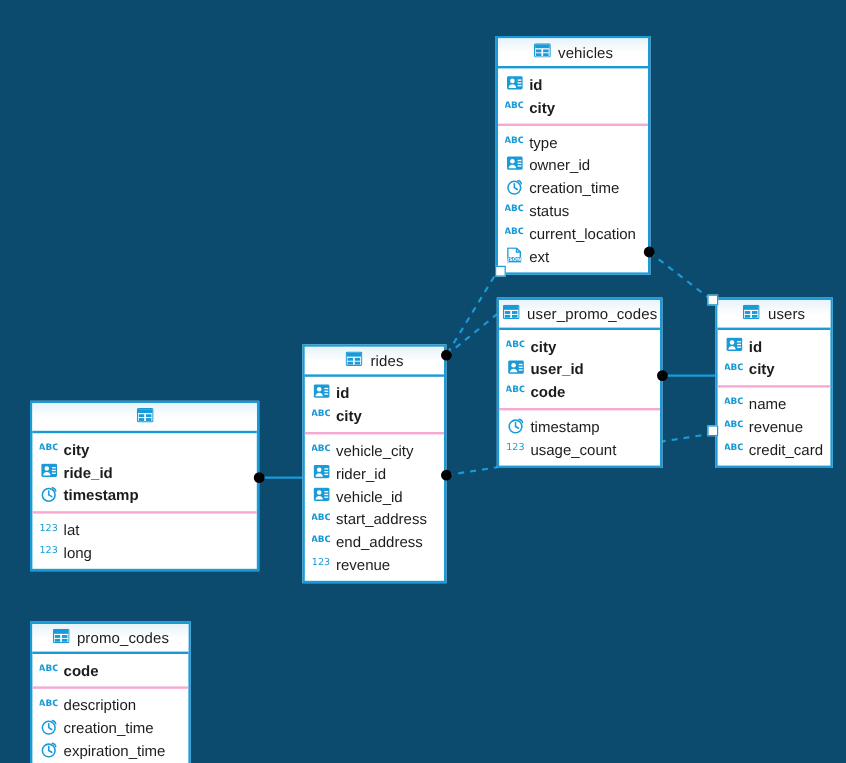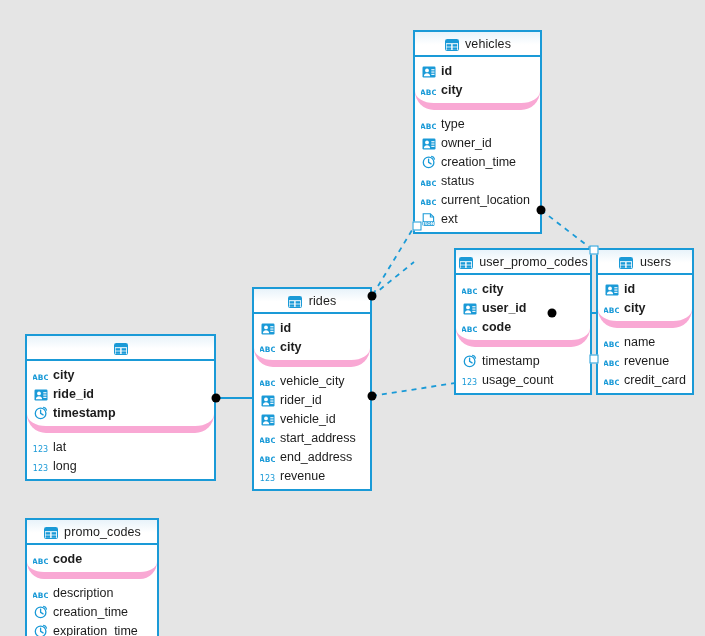--- a/index.html
+++ b/index.html
@@ -8,21 +8,21 @@
     background: #ffffff;
   }
   body {
     font-family: "Liberation Sans", sans-serif;
     -webkit-font-smoothing: antialiased;
   }
   #canvas {
     position: relative;
     width: 705px;
     height: 636px;
-    background: #e5e5e5;
+    background: #0c4a6e;
     overflow: hidden;
   }
   #edges {
     position: absolute;
     left: 0; top: 0;
     width: 705px;
     height: 636px;
     pointer-events: none;
   }
 
@@ -48,43 +48,42 @@
   .node-title .title-text {
     font-size: 12.5px;
     color: #1c1c1c;
     white-space: nowrap;
     letter-spacing: 0.1px;
   }
   .section {
     padding: 4px 0 4px 0;
   }
   .section.keys {
-    border-bottom: 7px solid #f9a8d4;
-    border-radius: 19px;
+    border-bottom: 2px solid #f9a8d4;
   }
   .field {
     display: flex;
     align-items: center;
     gap: 5px;
     height: 19px;
     padding: 0 7px 0 6px;
     white-space: nowrap;
   }
   .field .fname {
     font-size: 12.5px;
     color: #1c1c1c;
   }
   .field.key .fname {
     font-weight: bold;
   }
 
   
   .ico {
     display: inline-flex;
-    align-items: flex-end;
+    align-items: flex-start;
     justify-content: center;
     flex: 0 0 auto;
     width: 15px;
     height: 15px;
     text-decoration: underline;
   }
   .ico svg { display: block; }
 
   
   .dot {
@@ -228,21 +227,21 @@
               <path d="M8.4 0.9 v3.1 h3.2" fill="none" stroke="#1a9ad7" stroke-width="1.1"></path>
               <rect x="0.6" y="8.2" width="11.8" height="4.2" rx="0.6" fill="#1a9ad7"></rect>
               <text x="6.5" y="11.8" text-anchor="middle" font-family="DejaVu Sans, sans-serif" font-size="4.1" font-weight="bold" fill="#fff">JSON</text>
             </svg>
           </span>
           <span class="fname">ext</span>
         </div>
       </div>
   </div>
 
-  <div class="node" style="left:414px; top:248px; width:138px;margin-left:40px;">
+  <div class="node" style="left:414px; top:248px; width:138px;">
     <div class="node-title">
       <span class="ico">
           <svg width="14" height="12" viewBox="0 0 14 12">
             <rect x="0.5" y="0.5" width="13" height="11" rx="1" fill="#fff" stroke="#1a9ad7"></rect>
             <rect x="1" y="1" width="12" height="3.2" fill="#1a9ad7"></rect>
             <rect x="1.6" y="5.2" width="4.6" height="2.4" fill="#1a9ad7"></rect>
             <rect x="7.6" y="5.2" width="4.6" height="2.4" fill="#1a9ad7"></rect>
             <rect x="1.6" y="8.4" width="4.6" height="2.4" fill="#1a9ad7"></rect>
             <rect x="7.6" y="8.4" width="4.6" height="2.4" fill="#1a9ad7"></rect>
           </svg>

